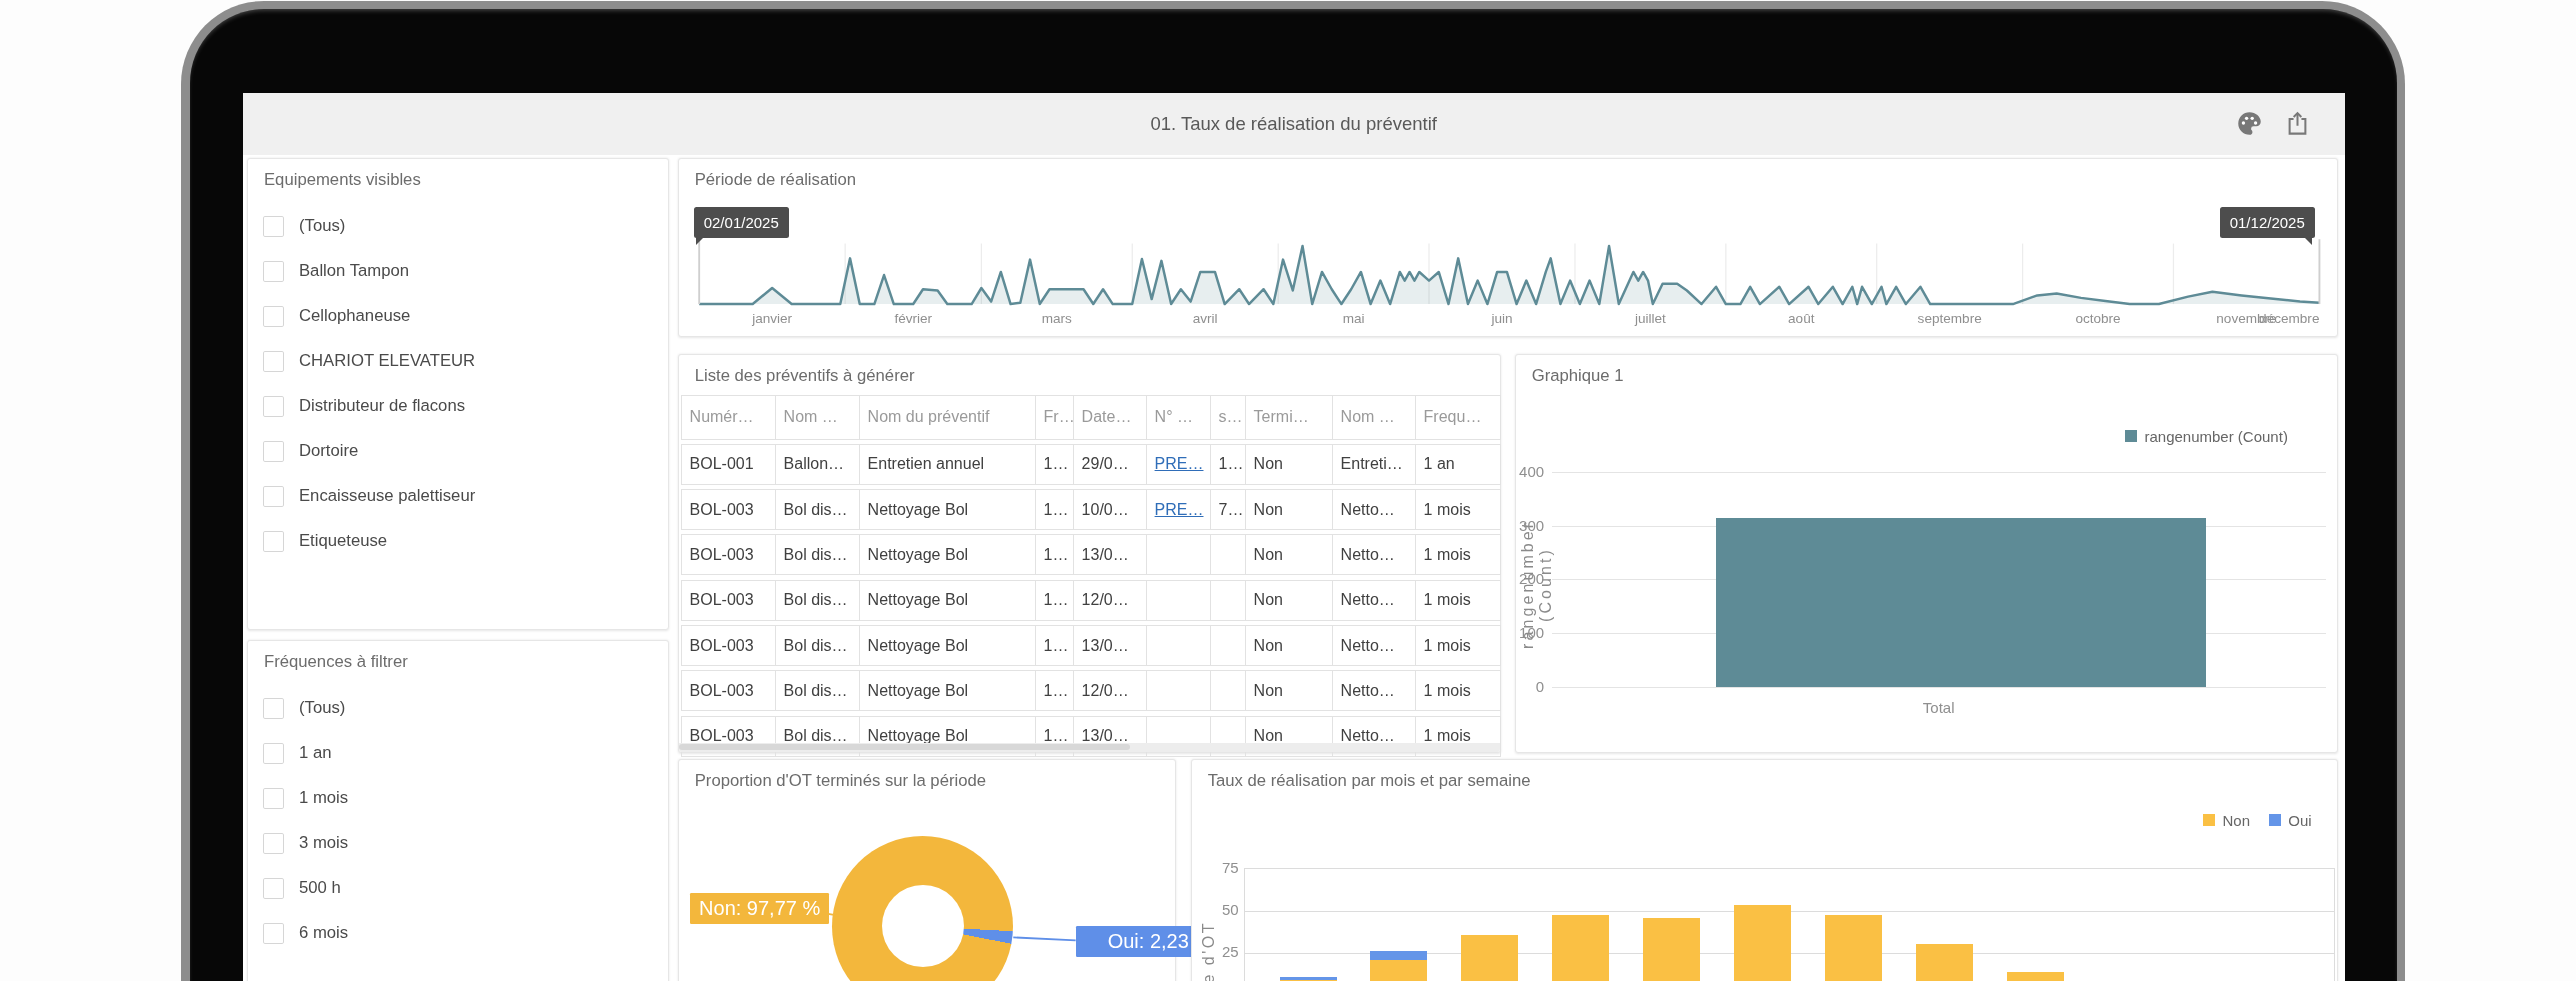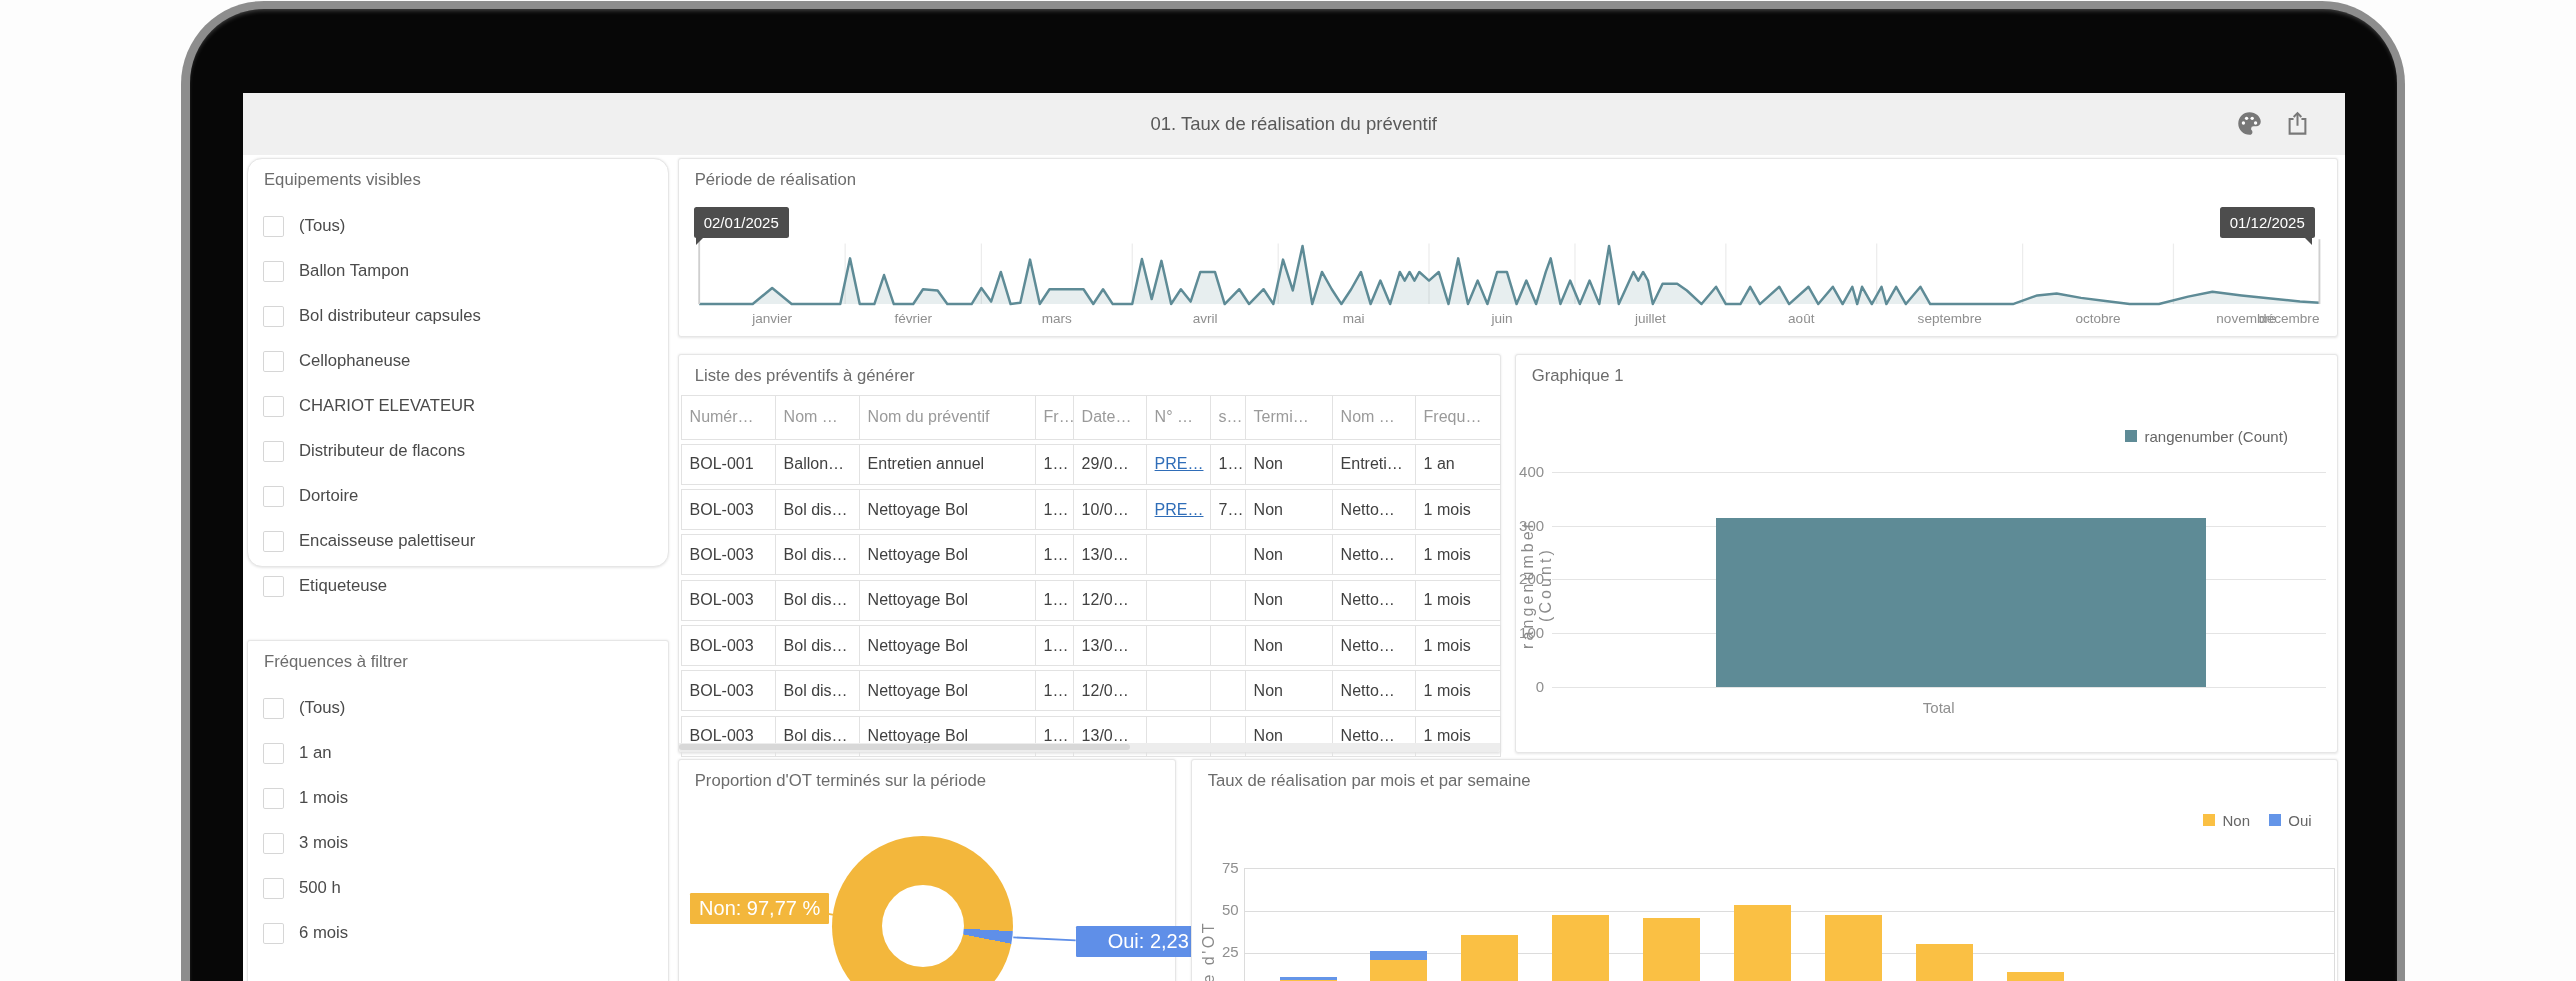--- a/index.html
+++ b/index.html
@@ -79,34 +79,30 @@
               <circle cx="17.4" cy="11.6" r="1.5" fill="#fff"></circle>
           </svg>
           <svg class="tb-icon" viewBox="0 0 24 24" fill="none" stroke="#787878" stroke-width="1.8">
             <path d="M8.5 8H5v13h14V8h-3.5"></path>
               <path d="M12 14V2.8"></path>
               <path d="M8.6 6.2 12 2.8l3.4 3.4"></path>
           </svg>
         </div>
       </div>
 
-      <div class="card" style="left:4.3px;top:65px;width:422px;height:409px;border-radius:15px;">
+      <div class="card" style="left:4.3px;top:65px;width:422px;height:472px;">
         <div class="card-title">Equipements visibles</div>
         <div class="chk-list" id="list0">
             <div class="chk-item">
               <span class="chk"></span>
               <span class="chk-label">(Tous)</span>
             </div>
             <div class="chk-item">
               <span class="chk"></span>
               <span class="chk-label">Ballon Tampon</span>
-            </div>
-            <div class="chk-item">
-              <span class="chk"></span>
-              <span class="chk-label">Bol distributeur capsules</span>
             </div>
             <div class="chk-item">
               <span class="chk"></span>
               <span class="chk-label">Cellophaneuse</span>
             </div>
             <div class="chk-item">
               <span class="chk"></span>
               <span class="chk-label">CHARIOT ELEVATEUR</span>
             </div>
             <div class="chk-item">

